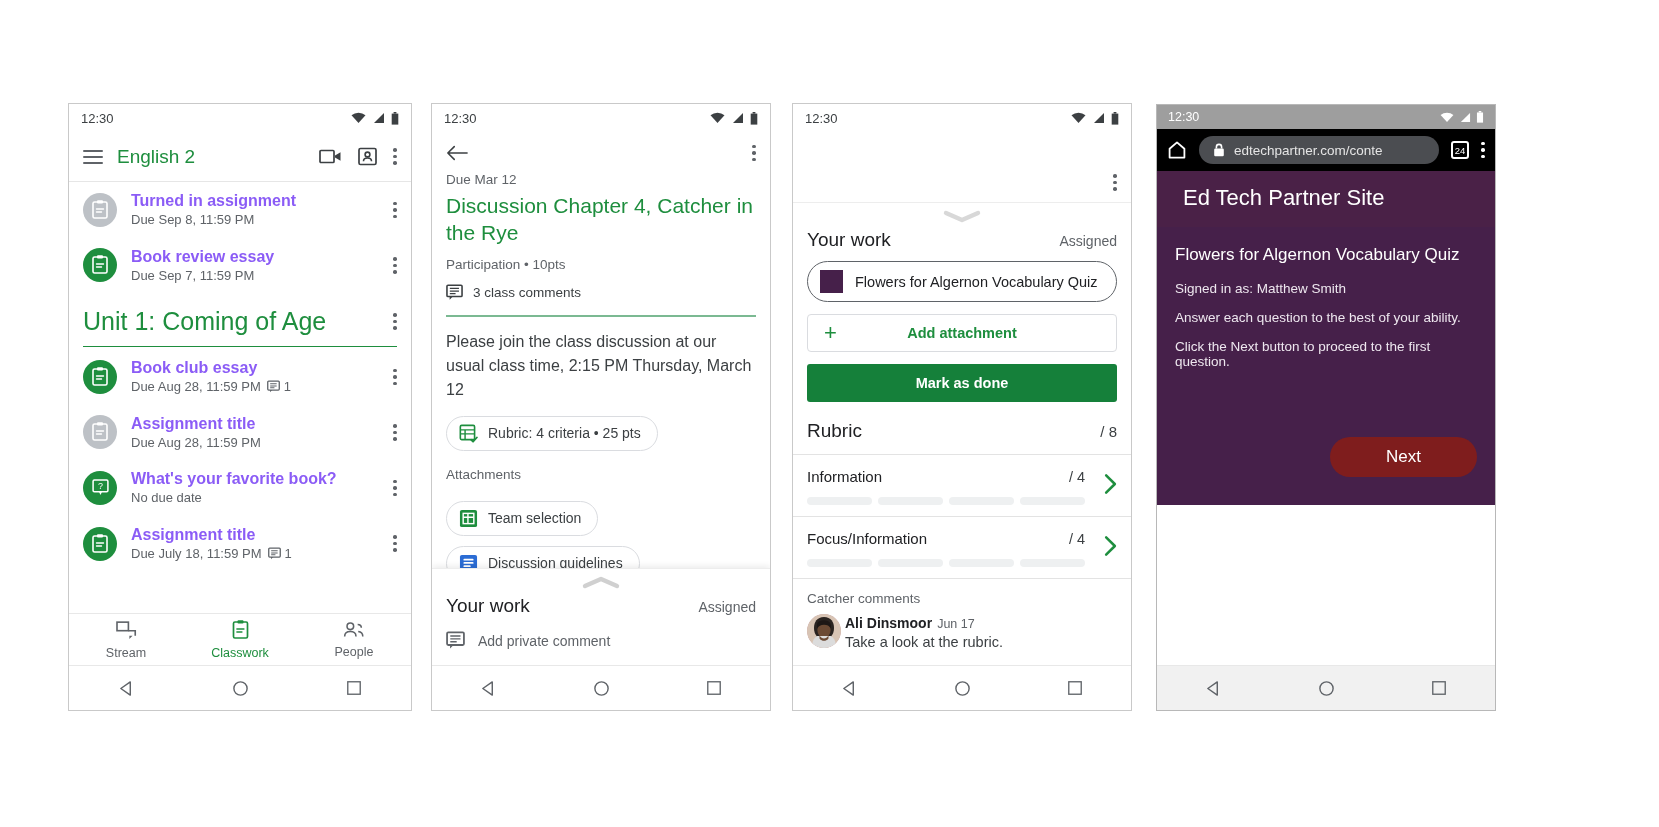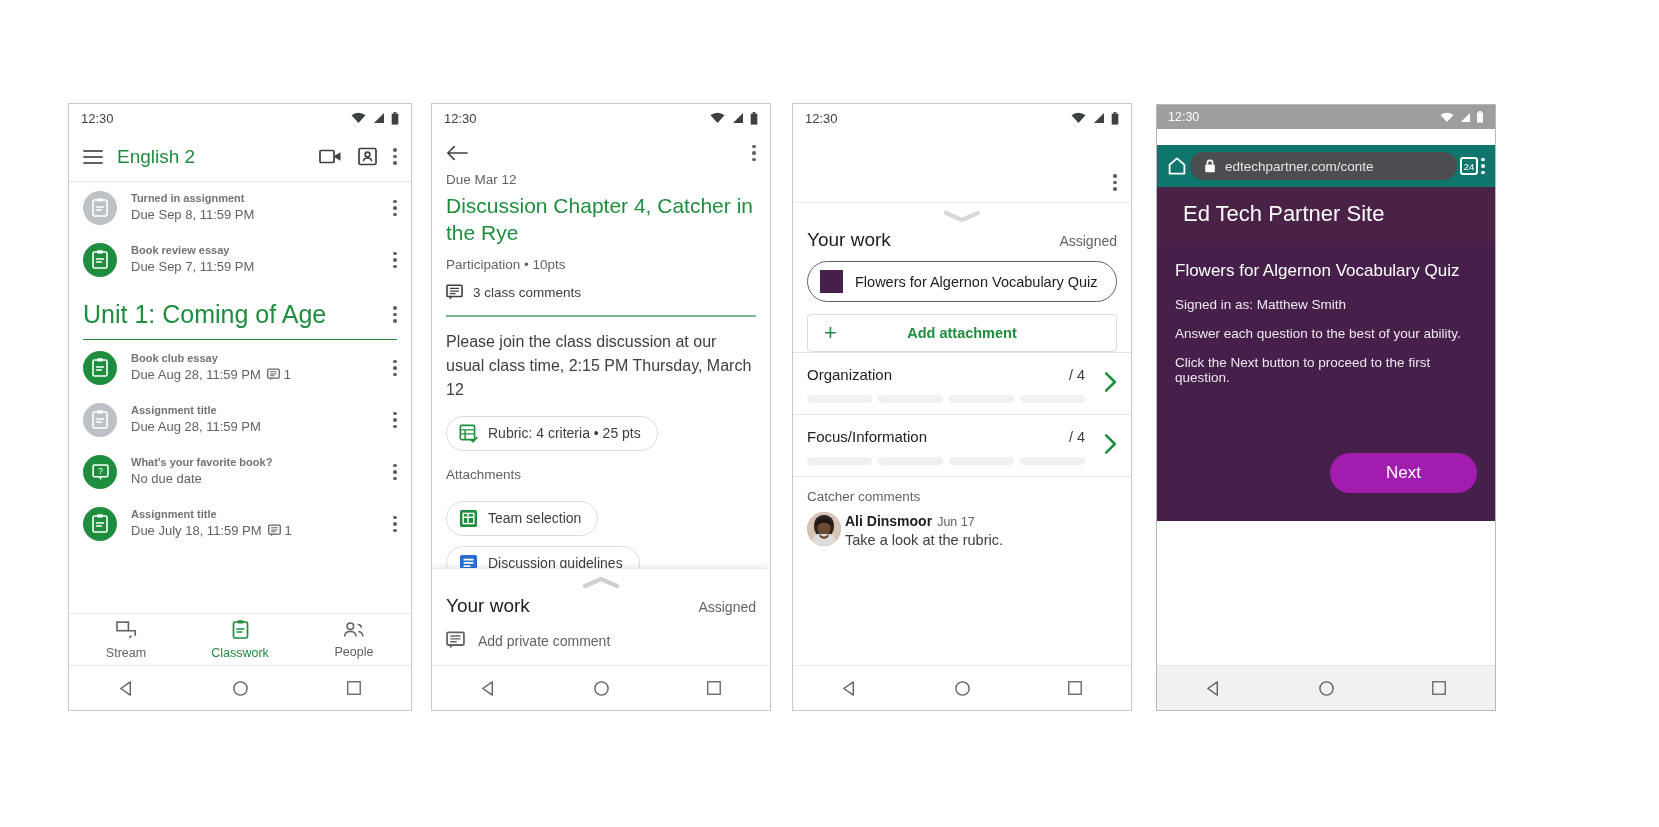--- a/index.html
+++ b/index.html
@@ -84,21 +84,21 @@
     gap: 14px;
   }
   .avatar-circle {
     width: 34px; height: 34px; border-radius: 50%;
     flex: 0 0 34px;
     display: flex; align-items: center; justify-content: center;
   }
   .av-green { background: #1e8e3e; }
   .av-gray { background: #bdc1c6; }
   .row-text { flex: 1 1 auto; min-width: 0; }
-  .row-title { font-size: 11px; font-weight: bold; color: #737373; line-height: 1.25; }
+  .row-title { font-size: 16px; font-weight: bold; color: #8b5cf6; line-height: 1.25; }
   .row-sub {
     font-size: 13px; color: #5f6368; line-height: 1.35;
     display: flex; align-items: center; gap: 6px;
   }
   .cmt-count { display: inline-flex; align-items: center; gap: 4px; color: #5f6368; }
 
   .unit-header {
     display: flex; align-items: center; padding: 14px 14px 6px 14px;
   }
   .unit-title { color: #1e8e3e; font-size: 25px; flex: 1 1 auto; }
@@ -211,23 +211,23 @@
   .privc-text { font-size: 14.5px; color: #3c4043; margin-top: 2px; }
 
   
   .b-status {
     height: 24px; background: #9e9e9e; color: #ffffff;
     display: flex; align-items: center; padding: 0 11px;
     font-size: 12.5px; box-sizing: border-box;
   }
   .b-status .sb-icons { margin-left: auto; display: flex; align-items: center; gap: 5px; }
   .b-chrome {
-    height: 42px; background: #0f766e;
-    display: flex; align-items: center; gap: 3px;
-    padding: 0 10px; box-sizing: border-box; margin-top: 16px;
+    height: 42px; background: #000000;
+    display: flex; align-items: center; gap: 12px;
+    padding: 0 10px; box-sizing: border-box;
   }
   .omnibox {
     flex: 1 1 auto; min-width: 0;
     background: #4b4d51; border-radius: 20px;
     height: 28px; display: flex; align-items: center; gap: 9px;
     padding: 0 14px; box-sizing: border-box;
     color: #e5e5e5; font-size: 13.5px;
     white-space: nowrap; overflow: hidden;
     cursor: text;
   }
@@ -237,21 +237,21 @@
     justify-content: center; box-sizing: border-box; flex: 0 0 18px;
     cursor: pointer;
   }
   .site-hdr { background: #4a2147; padding: 14px 18px 16px 26px; }
   .site-title { color: #ffffff; font-size: 22px; }
   .site-body { background: #46204a; padding: 18px 18px 0 18px; min-height: 260px; position: relative; }
   .quiz-title { color: #ffffff; font-size: 17px; margin-bottom: 16px; }
   .quiz-line { color: #eee7ef; font-size: 13.5px; margin-bottom: 14px; }
   .next-btn {
     position: absolute; right: 18px; bottom: 28px;
-    background: #a21caf; color: #ffffff;
+    background: #7f1d1d; color: #ffffff;
     border-radius: 22px; padding: 10px 56px;
     font-size: 17px; cursor: pointer;
   }
   .b-nav { background: #f1f1f1; }
 </style>
 </head>
 <body>
 
 <div class="stage">
 
@@ -642,25 +642,30 @@
       <div class="work-chip">
         <span class="work-thumb"></span>
         <span>Flowers for Algernon Vocabulary Quiz</span>
       </div>
 
       <div class="add-attach">
         <span class="plus">+</span>
         <span>Add attachment</span>
       </div>
 
-
+      <div class="mark-done">Mark as done</div>
+
+      <div class="rubric-hdr">
+        <span class="rubric-title">Rubric</span>
+        <span class="rubric-total">/ 8</span>
+      </div>
 
       <div class="rubric-item">
         <div class="ri-line">
-          <span class="ri-name">Organization</span>
+          <span class="ri-name">Information</span>
           <span class="ri-score">/ 4</span>
         </div>
         <div class="ri-bars">
             <i></i>
             <i></i>
             <i></i>
             <i></i>
           </div>
         <span class="ri-chev">
           <svg width="17" height="24" viewBox="0 0 14 22">

